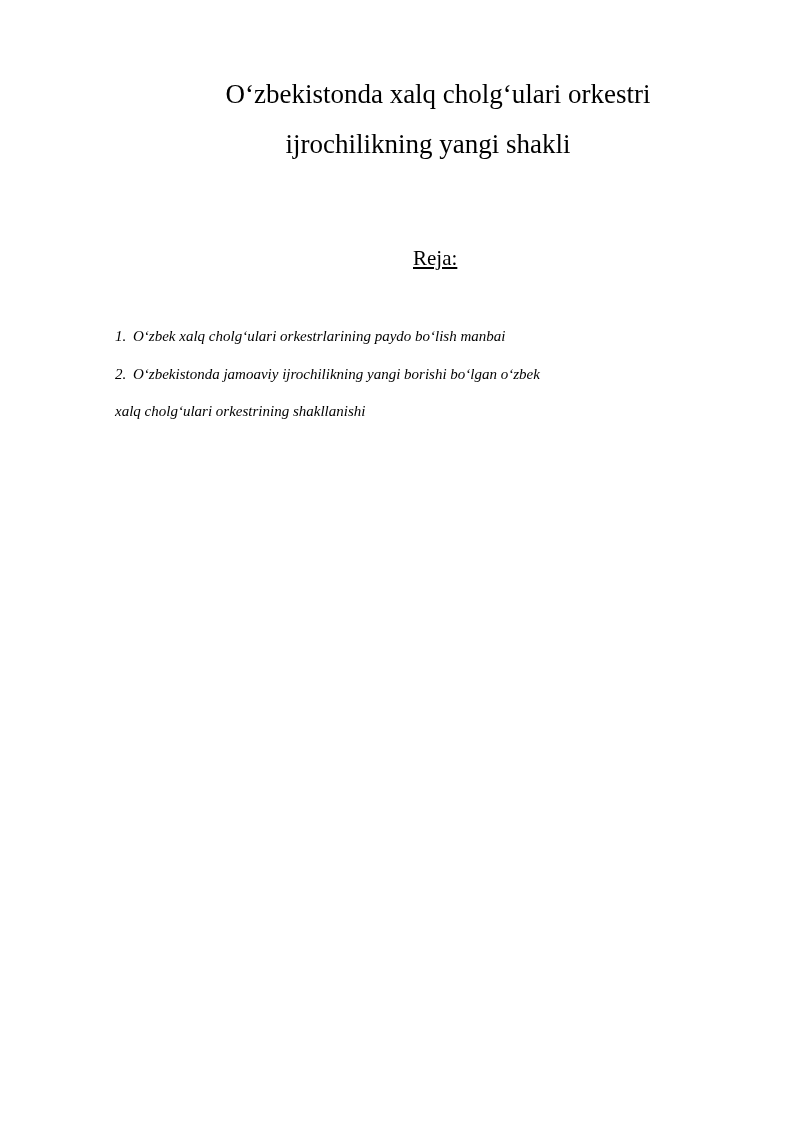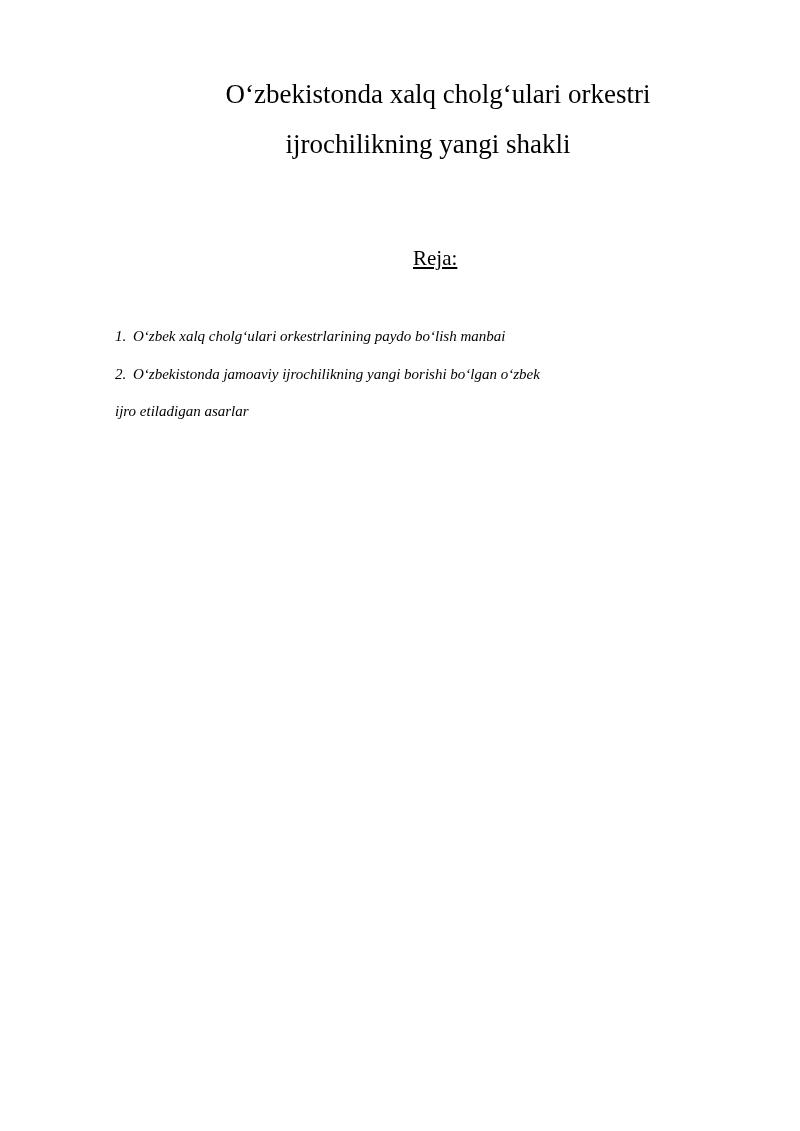--- a/index.html
+++ b/index.html
@@ -16,15 +16,15 @@
 <body>
 
 <div>
   <div class="title t1">O‘zbekistonda xalq cholg‘ulari orkestri</div>
   <div class="title t2">ijrochilikning yangi shakli</div>
   <div class="reja">Reja:</div>
 
   <div class="list">
     <span class="li"><span class="num">1.</span><span>O‘zbek xalq cholg‘ulari orkestrlarining paydo bo‘lish manbai</span></span>
     <span class="li"><span class="num">2.</span><span>O‘zbekistonda jamoaviy ijrochilikning yangi borishi bo‘lgan o‘zbek</span></span>
-    <span class="li">ijro etiladigan asarlar</span>
+    <span class="li">xalq cholg‘ulari orkestrining shakllanishi</span>
   </div>
 </div>
 
 </body></html>

